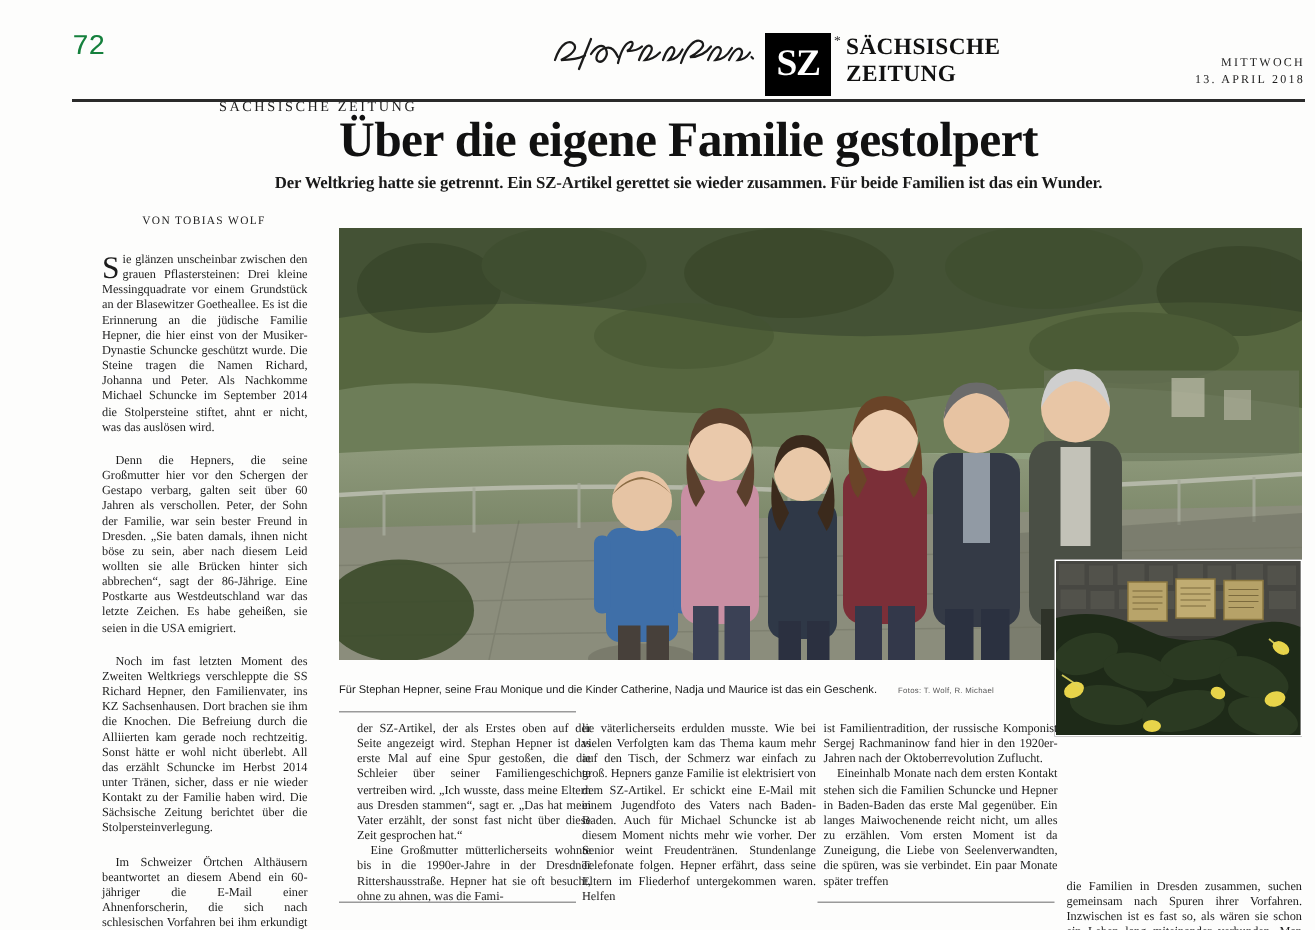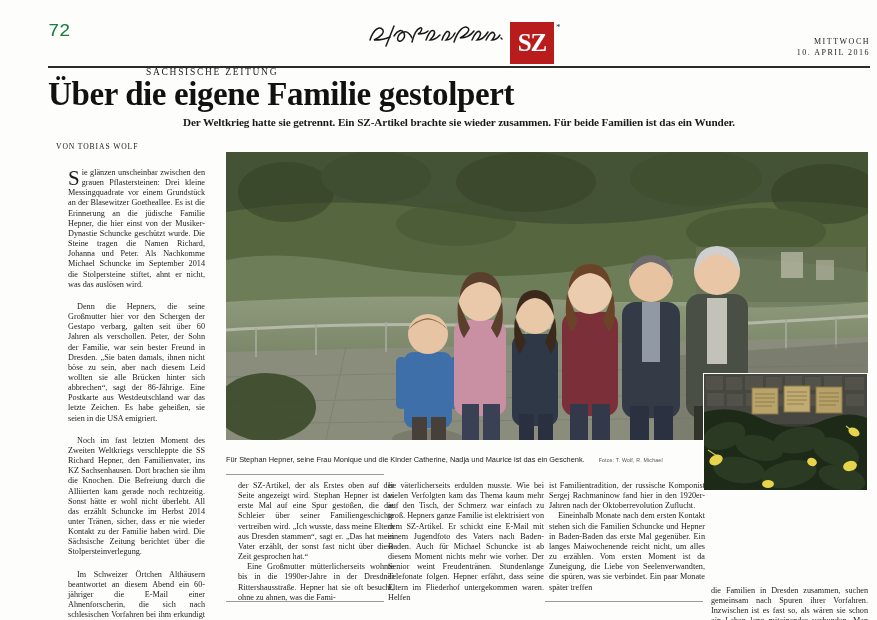--- a/index.html
+++ b/index.html
@@ -61,21 +61,21 @@
     height: 34px;
   }
   .slogan svg { display:block; }
 
   .sz-logo {
     position: absolute;
     left: 462px;
     top: 4px;
     width: 44px;
     height: 42px;
-    background: #b91c1c;
+    background: #000000;
     display: flex;
     align-items: center;
     justify-content: center;
   }
   .sz-logo-inner {
     font-family: "Liberation Serif", serif;
     font-weight: bold;
     font-size: 25px;
     color: #ffffff;
     letter-spacing: -1px;
@@ -119,20 +119,21 @@
     height: 2px;
     background: #2a2a2a;
   }
 
   
   .headline {
     position: absolute;
     left: 48px;
     top: 76px;
     width: 822px;
+    text-align: center;
     font-family: "Liberation Serif", serif;
     font-weight: bold;
     font-size: 33px;
     letter-spacing: -0.4px;
     color: #111;
   }
   .subhead {
     position: absolute;
     left: 48px;
     top: 116px;
@@ -144,21 +145,21 @@
     letter-spacing: -0.1px;
     color: #1a1a1a;
   }
 
   
   .byline {
     position: absolute;
     left: 56px;
     top: 142px;
     width: 160px;
-    text-align: left;
+    text-align: center;
     font-family: "Liberation Serif", serif;
     font-size: 7.6px;
     letter-spacing: 0.9px;
     color: #222;
   }
   .col-lead {
     position: absolute;
     left: 56px;
     top: 156px;
     width: 161px;
@@ -301,31 +302,35 @@
           <path d="M137 18 L138 19"></path>
         </g>
       </svg>
     </div>
 
     <div class="sz-logo">
       <span class="sz-logo-inner">SZ</span>
     </div>
     <div class="sz-asterisk">*</div>
 
+    <div class="paper-title">
+      <div>SÄCHSISCHE</div>
+      <div>ZEITUNG</div>
+    </div>
 
     <div class="dateblock">
       <div>MITTWOCH</div>
-      <div>10. APRIL 2016</div>
+      <div>13. APRIL 2018</div>
     </div>
   </div>
 
   <div class="rule-top"></div>
 
   <div class="headline">Über die eigene Familie gestolpert</div>
-  <div class="subhead">Der Weltkrieg hatte sie getrennt. Ein SZ-Artikel brachte sie wieder zusammen. Für beide Familien ist das ein Wunder.</div>
+  <div class="subhead">Der Weltkrieg hatte sie getrennt. Ein SZ-Artikel gerettet sie wieder zusammen. Für beide Familien ist das ein Wunder.</div>
 
   <div class="byline">VON TOBIAS WOLF</div>
 
   <div class="col-lead">
     <p class="first">Sie glänzen unscheinbar zwischen den grauen Pflastersteinen: Drei kleine Messingquadrate vor einem Grundstück an der Blasewitzer Goetheallee. Es ist die Erinnerung an die jüdische Familie Hepner, die hier einst von der Musiker-Dynastie Schuncke geschützt wurde. Die Steine tragen die Namen Richard, Johanna und Peter. Als Nachkomme Michael Schuncke im September 2014 die Stolpersteine stiftet, ahnt er nicht, was das auslösen wird.</p>
     <p>Denn die Hepners, die seine Großmutter hier vor den Schergen der Gestapo verbarg, galten seit über 60 Jahren als verschollen. Peter, der Sohn der Familie, war sein bester Freund in Dresden. „Sie baten damals, ihnen nicht böse zu sein, aber nach diesem Leid wollten sie alle Brücken hinter sich abbrechen“, sagt der 86-Jährige. Eine Postkarte aus Westdeutschland war das letzte Zeichen. Es habe geheißen, sie seien in die USA emigriert.</p>
     <p>Noch im fast letzten Moment des Zweiten Weltkriegs verschleppte die SS Richard Hepner, den Familienvater, ins KZ Sachsenhausen. Dort brachen sie ihm die Knochen. Die Befreiung durch die Alliierten kam gerade noch rechtzeitig. Sonst hätte er wohl nicht überlebt. All das erzählt Schuncke im Herbst 2014 unter Tränen, sicher, dass er nie wieder Kontakt zu der Familie haben wird. Die Sächsische Zeitung berichtet über die Stolpersteinverlegung.</p>
     <p>Im Schweizer Örtchen Althäusern beantwortet an diesem Abend ein 60-jähriger die E-Mail einer Ahnenforscherin, die sich nach schlesischen Vorfahren bei ihm erkundigt hat. Ob es Zufall oder eine Vorahnung ist, lässt sich heute nicht mehr mit Sicherheit sagen. Der Mann tippt als Suchbegriffe seinen Familiennamen Hepner und Dresden im Internet ein. Was der Computer ausspuckt, macht ihn sprachlos. Es ist</p>
   </div>
 

